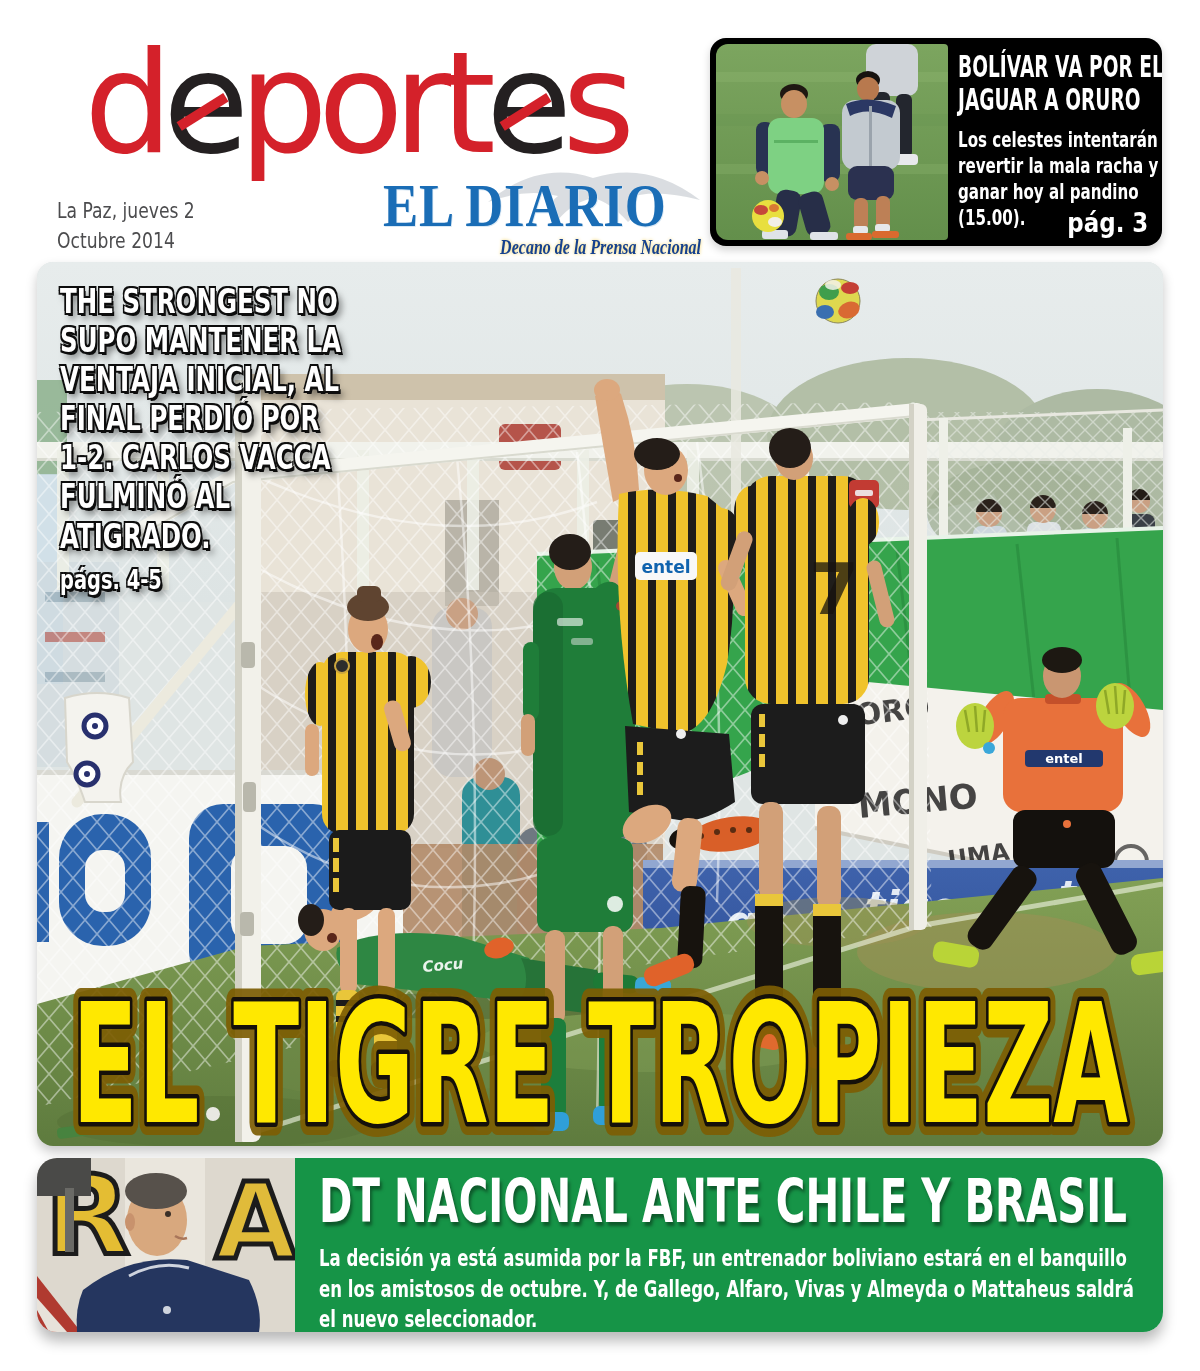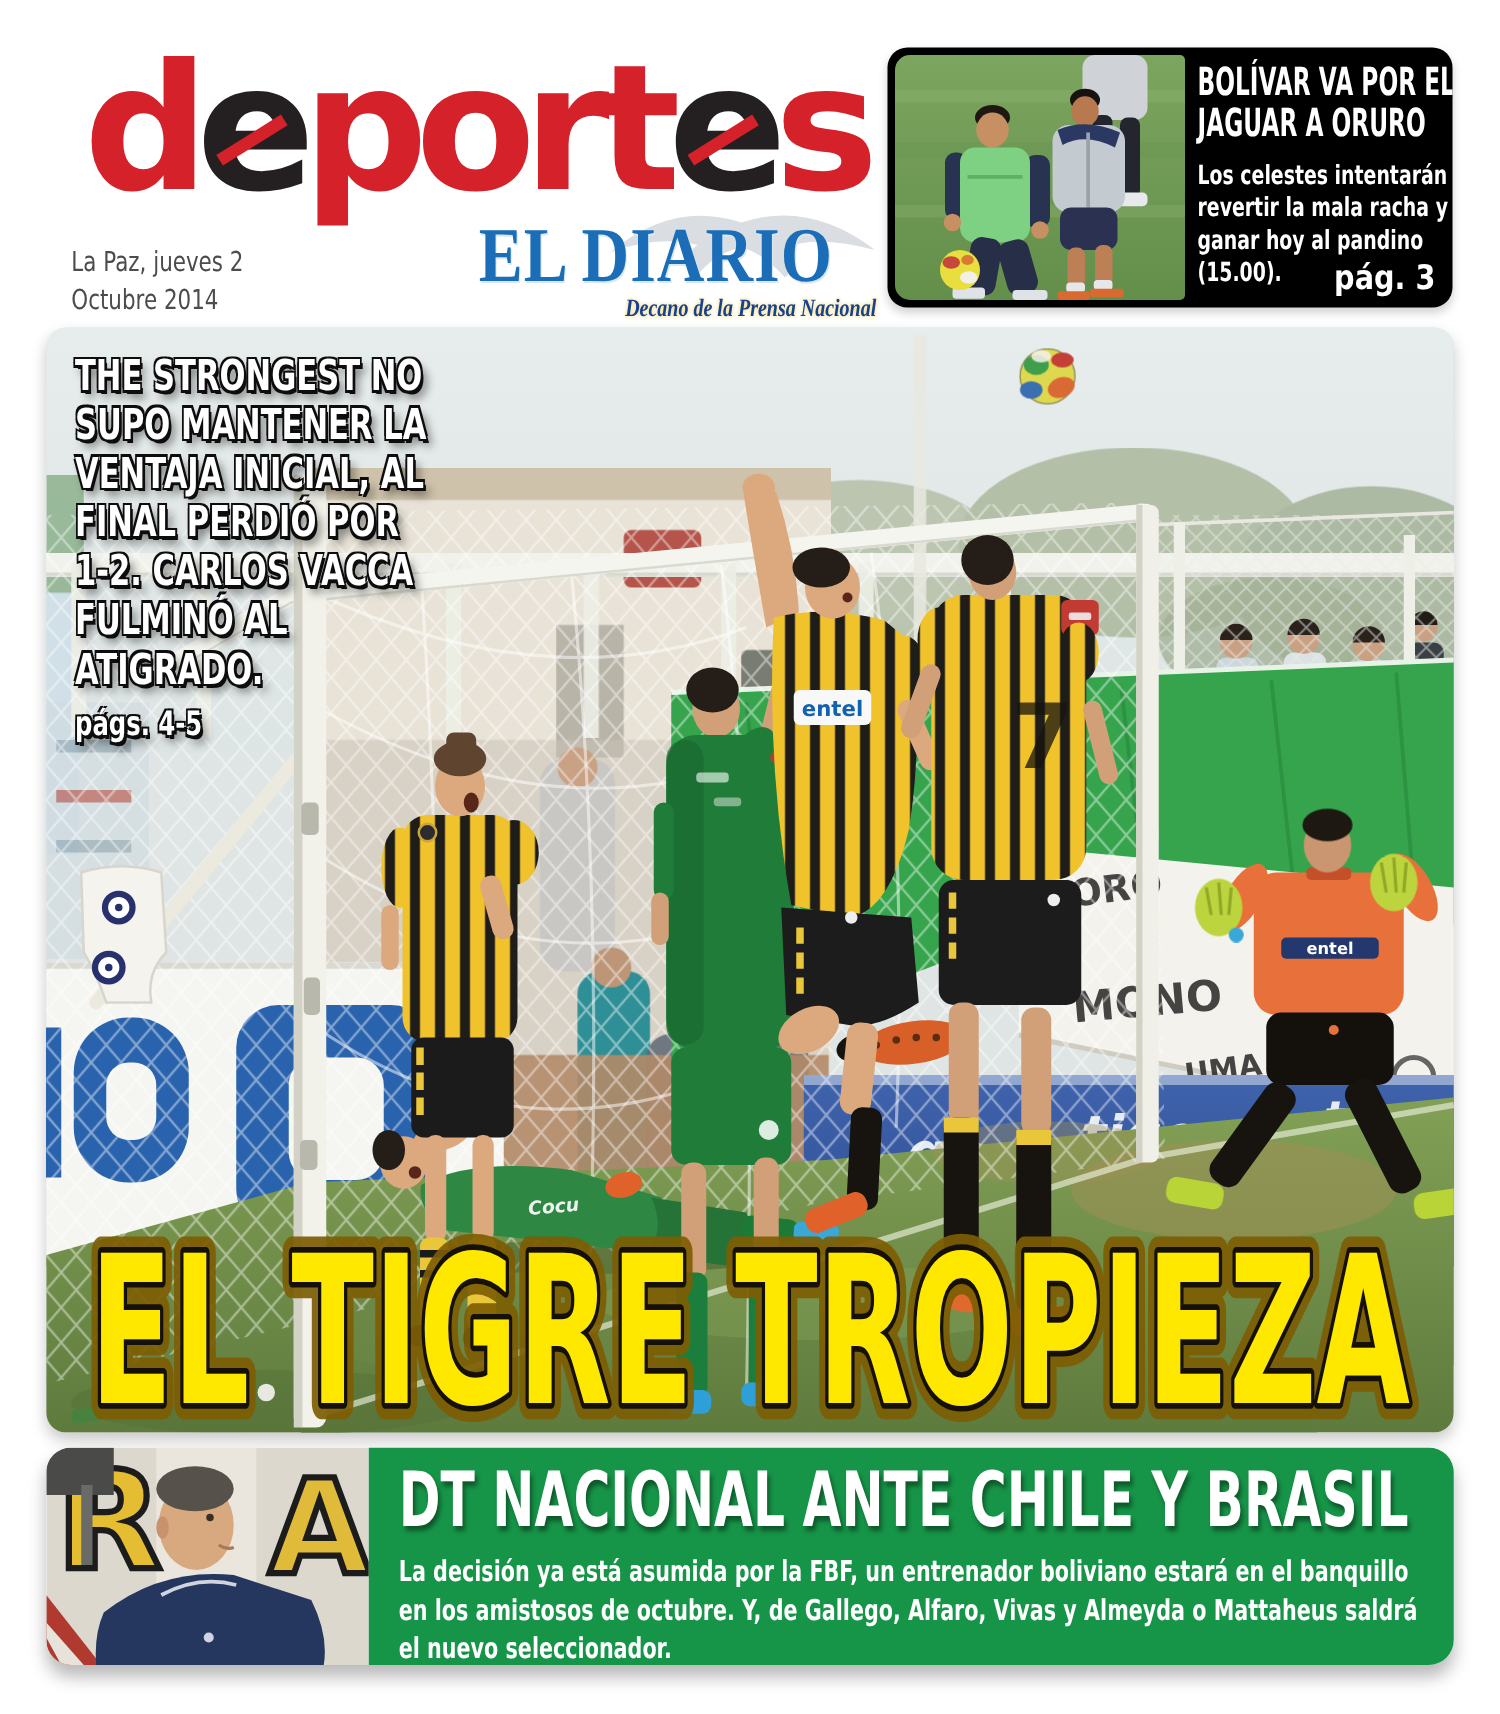--- a/index.html
+++ b/index.html
@@ -3,21 +3,21 @@
 <meta charset="utf-8">
 <style>
   html,body { margin:0; padding:0; }
   body {
     width:1200px; height:1371px; position:relative; overflow:hidden;
     background:#ffffff;
     font-family:"DejaVu Sans", sans-serif;
   }
   
   .masthead-title {
-    position:absolute; left:67px; top:34px; font-size:140px; font-weight:bold;
+    position:absolute; left:84px; top:34px; font-size:140px; font-weight:normal;
     letter-spacing:-10px; line-height:1; white-space:nowrap;
   }
   .masthead-title span { position:relative; display:inline-block; }
   .lt-red { color:#d4212a; }
   .lt-black { color:#242021; }
   .lt-black::after {
     content:""; position:absolute; left:16%; top:52%; width:72%; height:7%;
     background:#d4212a; transform:rotate(-32deg);
   }
   .dateline {

